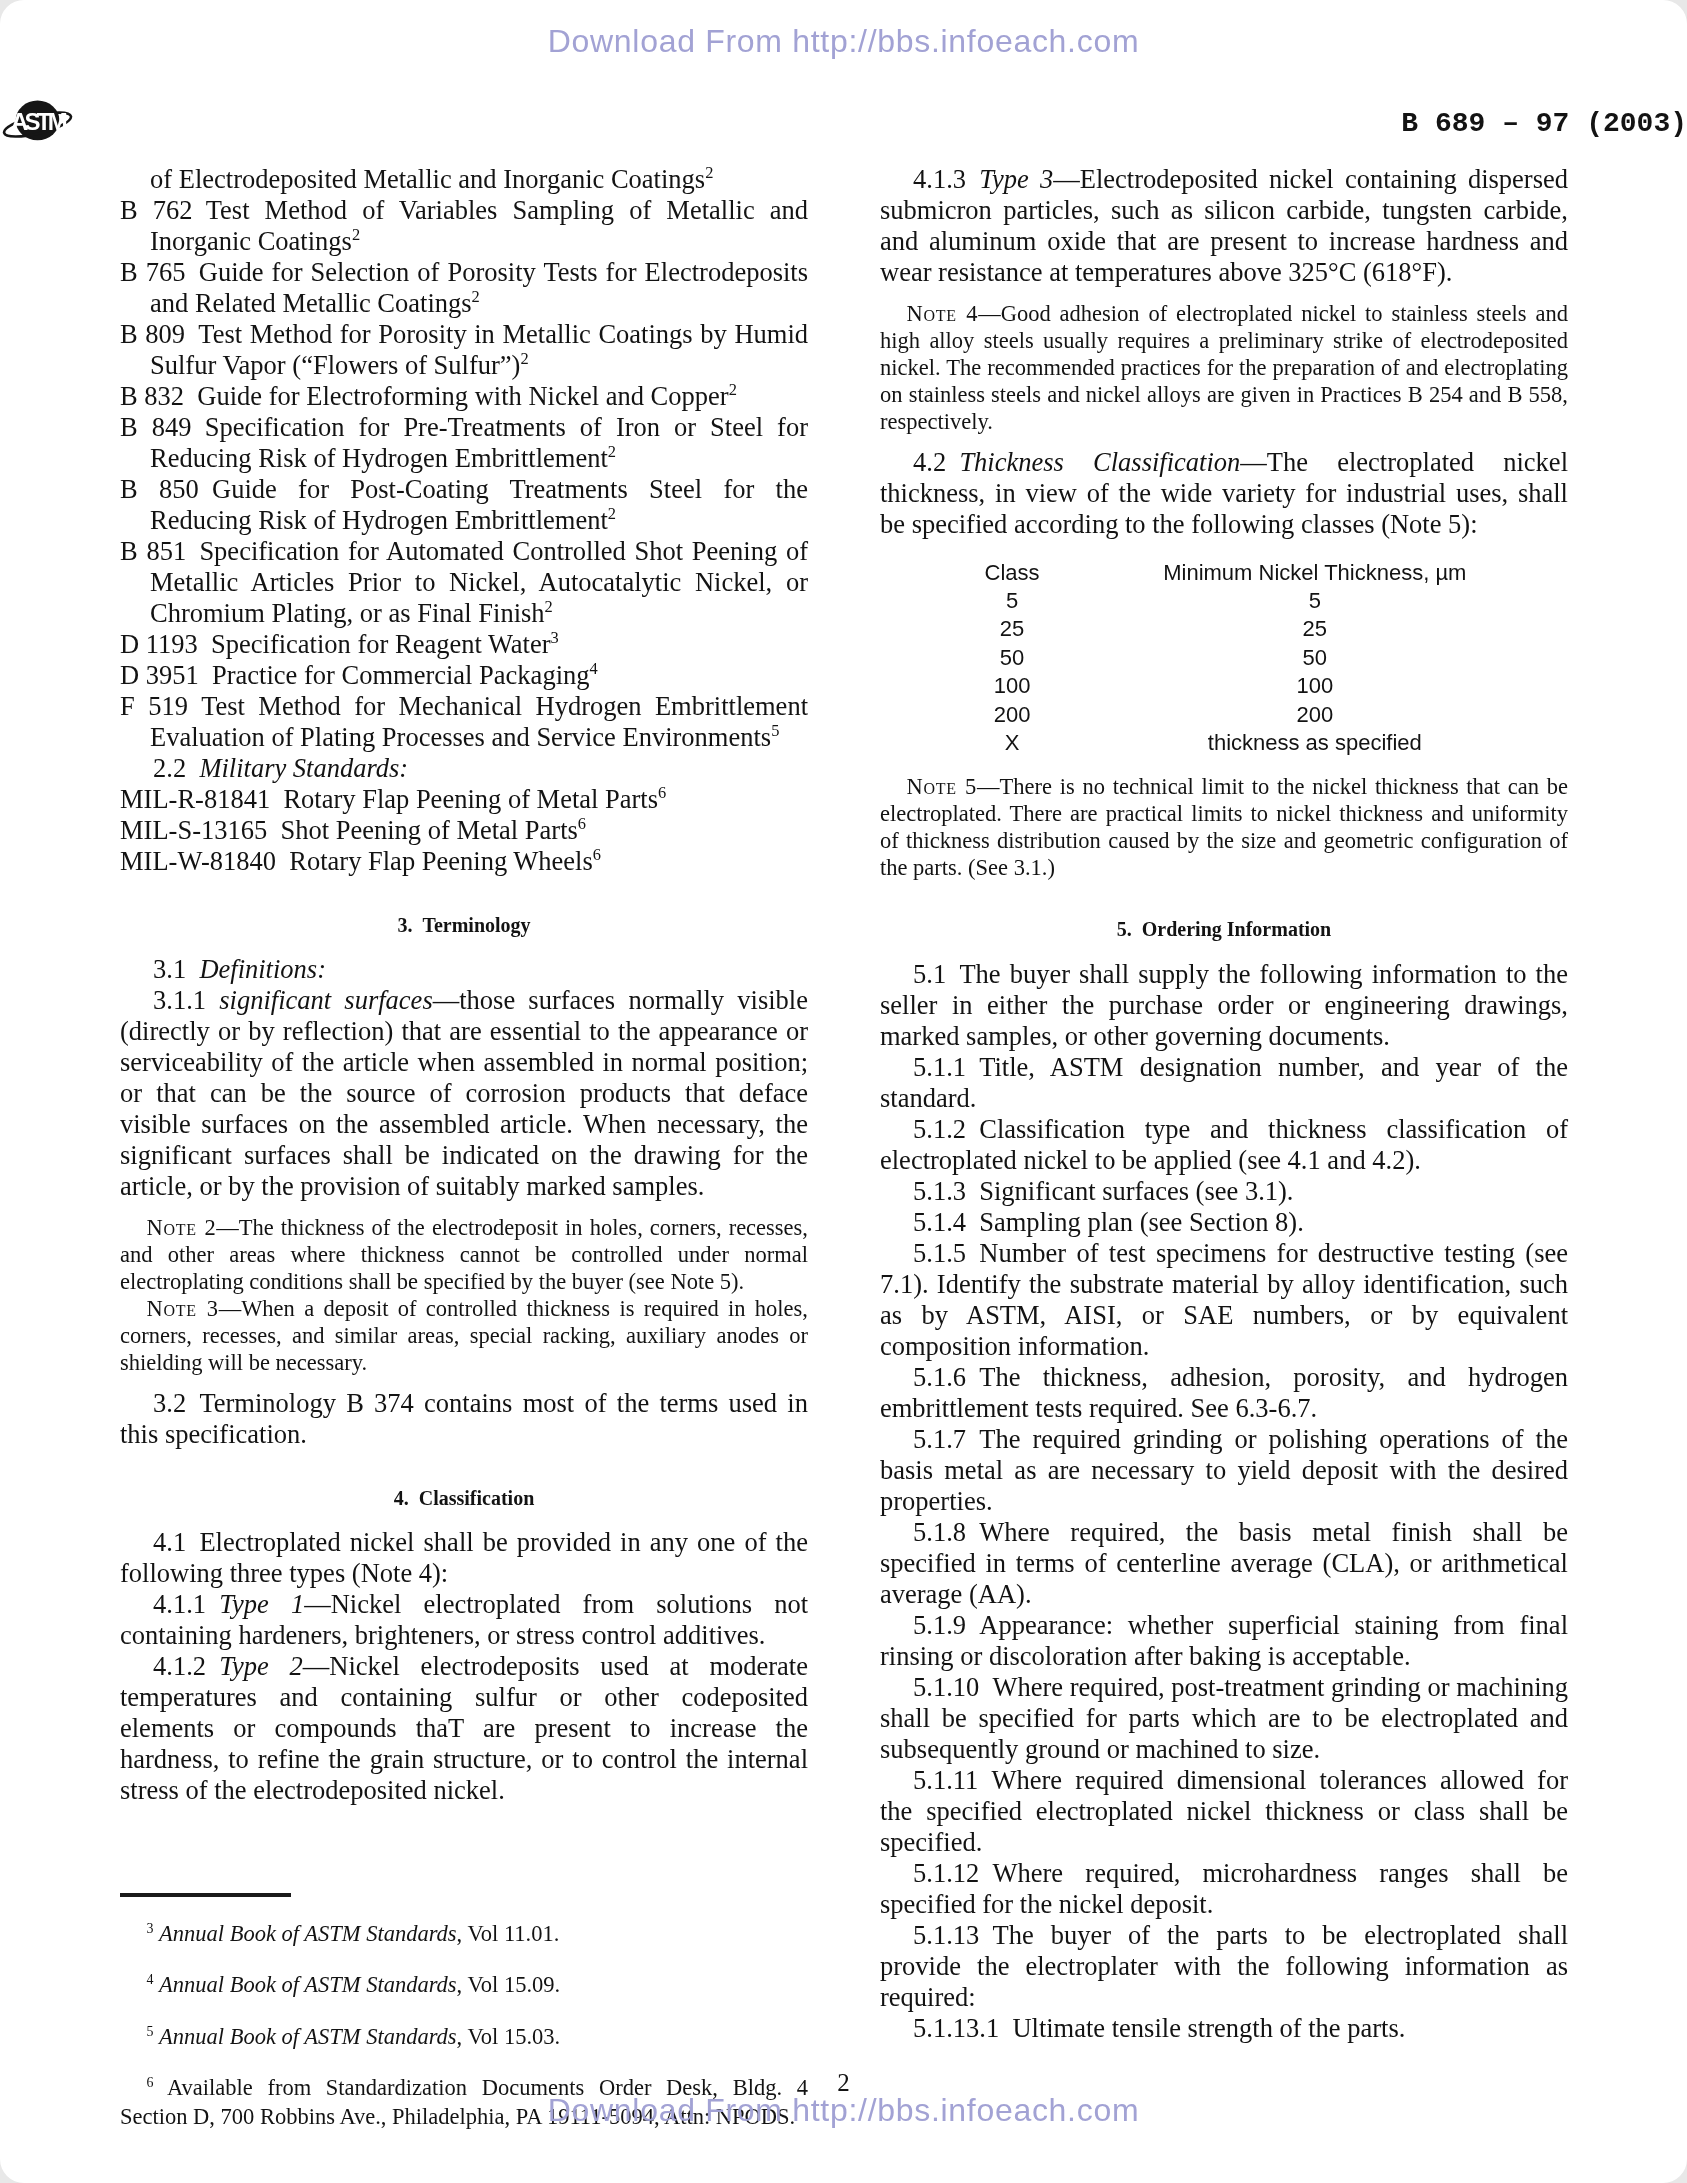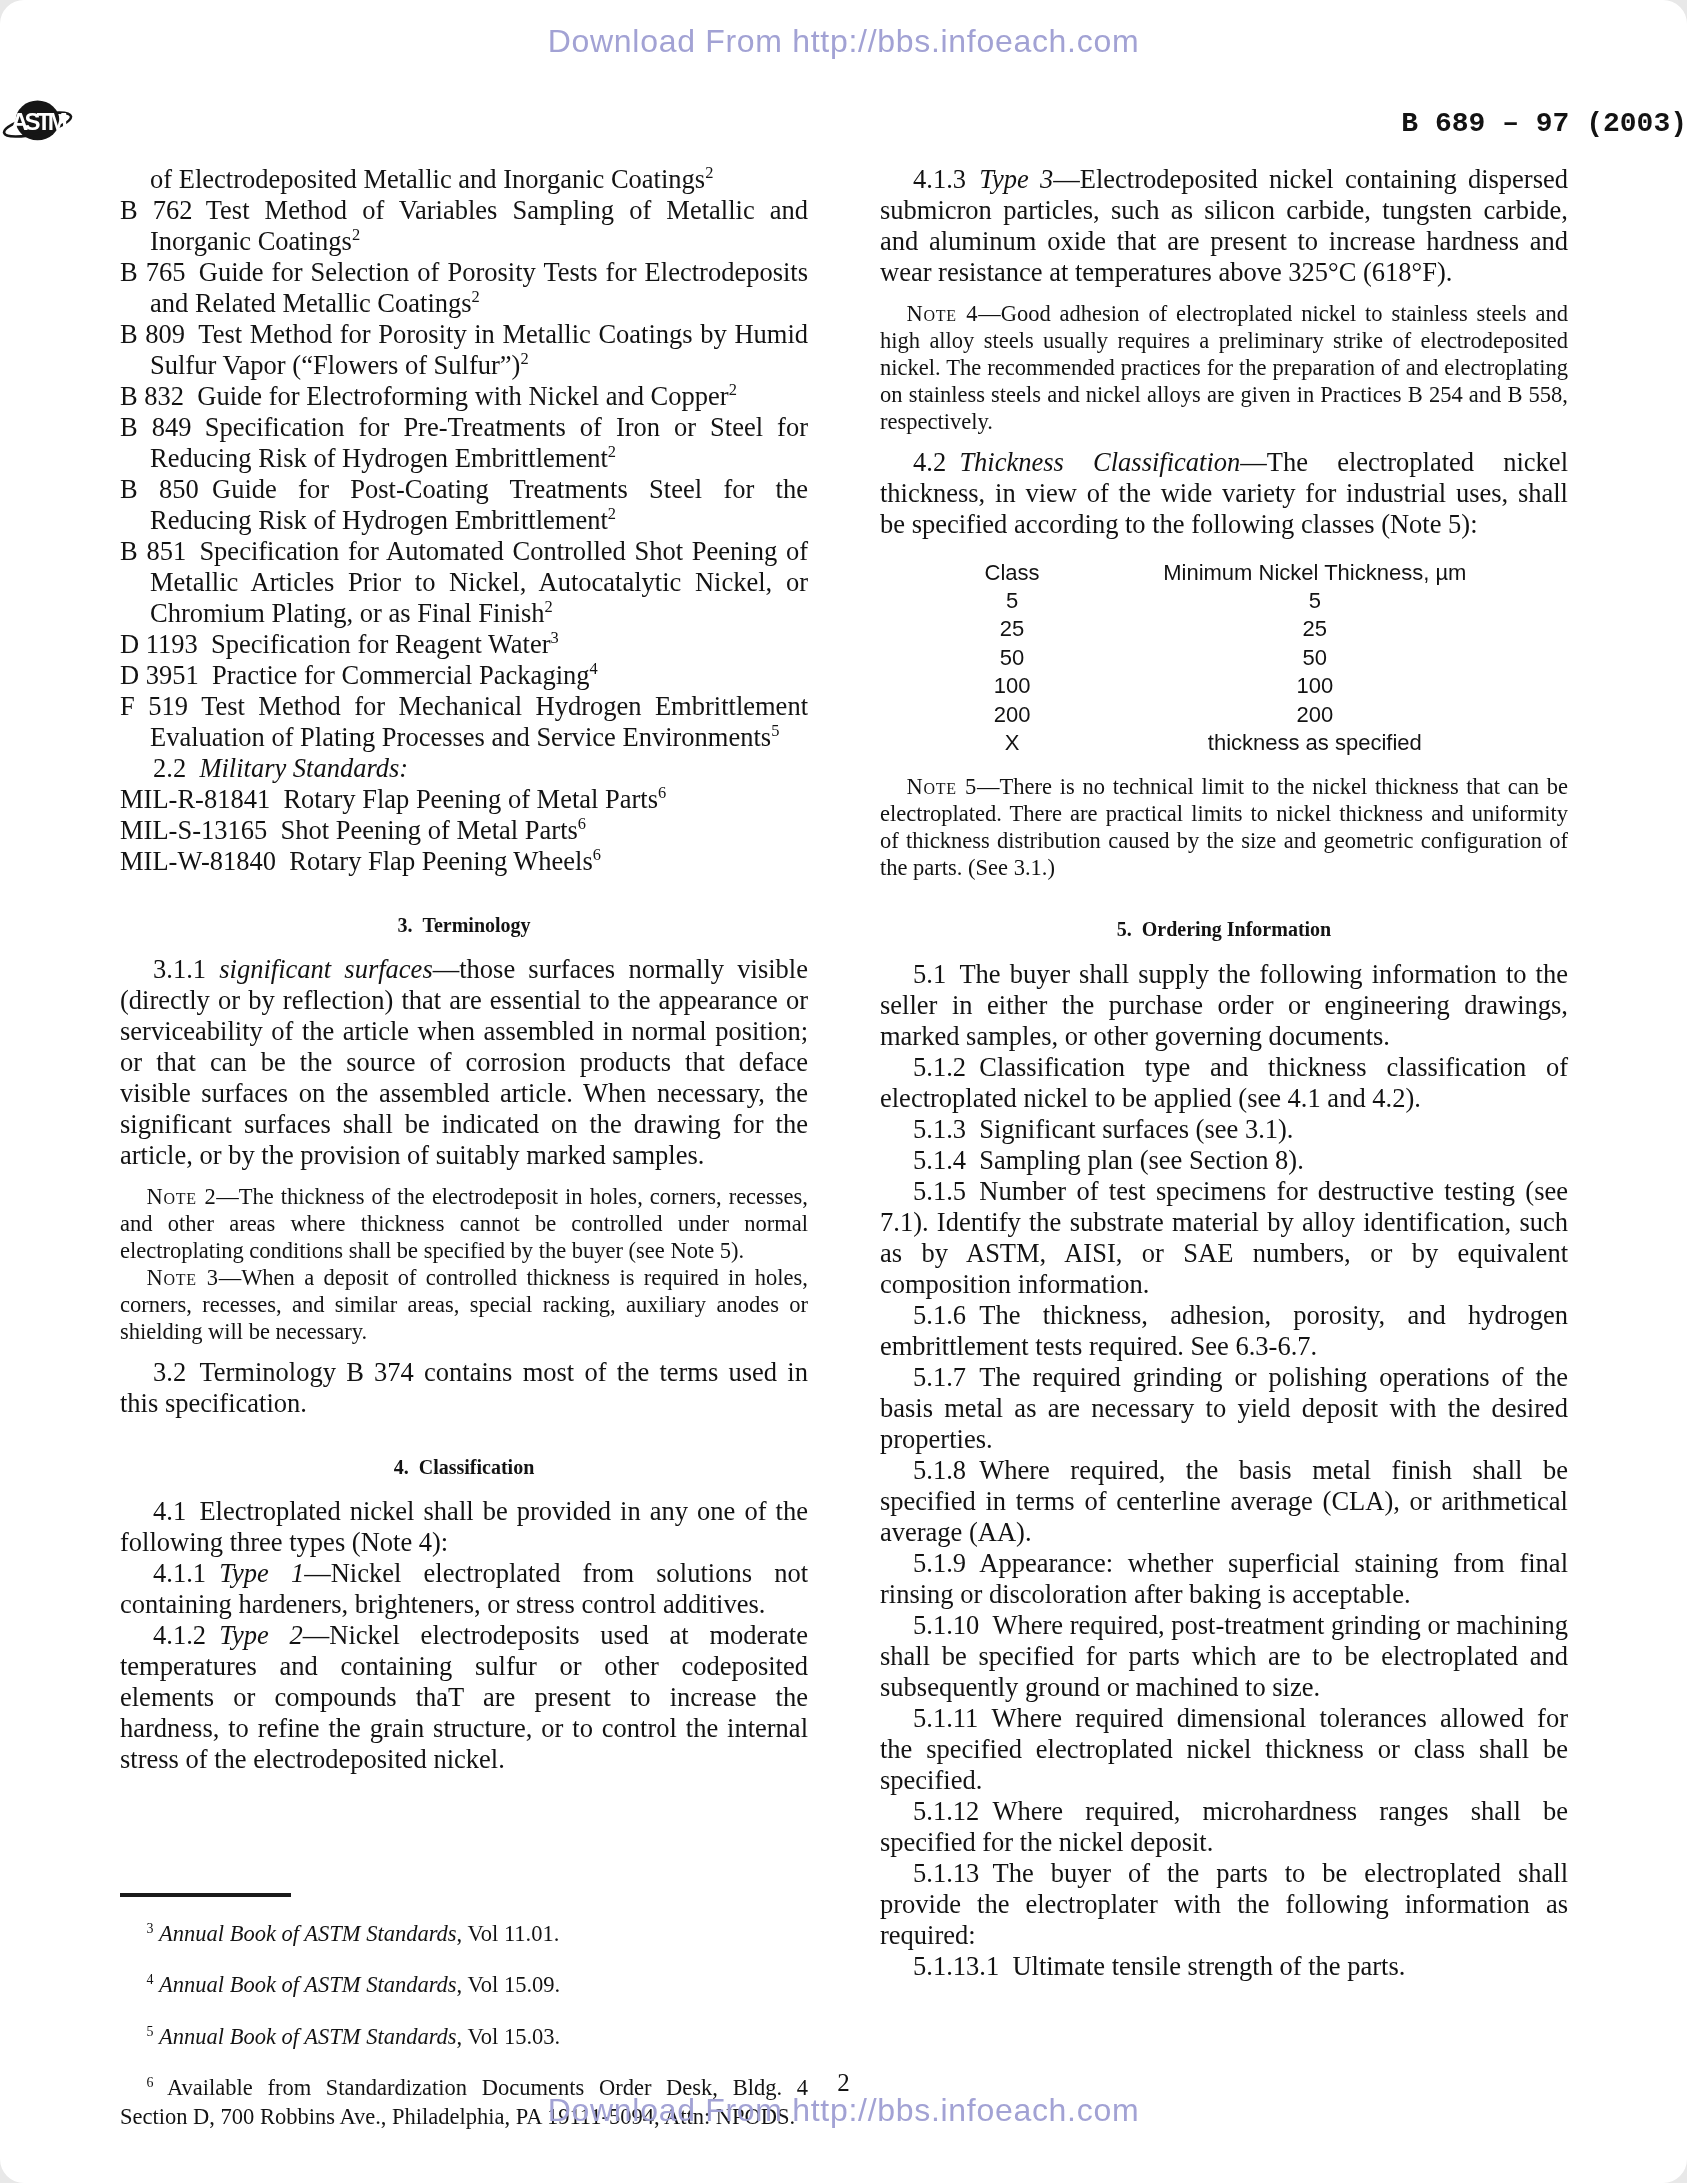--- a/index.html
+++ b/index.html
@@ -99,20 +99,21 @@
       <div class="ref">B 850 Guide for Post-Coating Treatments Steel for the Reducing Risk of Hydrogen Embrittlement<sup>2</sup></div>
       <div class="ref">B 851 Specification for Automated Controlled Shot Peening of Metallic Articles Prior to Nickel, Autocatalytic Nickel, or Chromium Plating, or as Final Finish<sup>2</sup></div>
       <div class="ref">D 1193 Specification for Reagent Water<sup>3</sup></div>
       <div class="ref">D 3951 Practice for Commercial Packaging<sup>4</sup></div>
       <div class="ref">F 519 Test Method for Mechanical Hydrogen Embrittlement Evaluation of Plating Processes and Service Environments<sup>5</sup></div>
       <div class="para">2.2 <i>Military Standards:</i></div>
       <div class="ref">MIL-R-81841 Rotary Flap Peening of Metal Parts<sup>6</sup></div>
       <div class="ref">MIL-S-13165 Shot Peening of Metal Parts<sup>6</sup></div>
       <div class="ref">MIL-W-81840 Rotary Flap Peening Wheels<sup>6</sup></div>
       <div class="heading">3. Terminology</div>
+      <div class="para">3.1 <i>Definitions:</i></div>
       <div class="para">3.1.1 <i>significant surfaces</i>—those surfaces normally visible (directly or by reflection) that are essential to the appearance or serviceability of the article when assembled in normal position; or that can be the source of corrosion products that deface visible surfaces on the assembled article. When necessary, the significant surfaces shall be indicated on the drawing for the article, or by the provision of suitably marked samples.</div>
       <div class="note"><span class="note-label">Note 2</span>—The thickness of the electrodeposit in holes, corners, recesses, and other areas where thickness cannot be controlled under normal electroplating conditions shall be specified by the buyer (see Note 5).</div>
       <div class="note"><span class="note-label">Note 3</span>—When a deposit of controlled thickness is required in holes, corners, recesses, and similar areas, special racking, auxiliary anodes or shielding will be necessary.</div>
       <div class="para">3.2 Terminology B 374 contains most of the terms used in this specification.</div>
       <div class="heading">4. Classification</div>
       <div class="para">4.1 Electroplated nickel shall be provided in any one of the following three types (Note 4):</div>
       <div class="para">4.1.1 <i>Type 1</i>—Nickel electroplated from solutions not containing hardeners, brighteners, or stress control additives.</div>
       <div class="para">4.1.2 <i>Type 2</i>—Nickel electrodeposits used at moderate temperatures and containing sulfur or other codeposited elements or compounds thaT are present to increase the hardness, to refine the grain structure, or to control the internal stress of the electrodeposited nickel.</div>
     </div>
 
@@ -154,20 +155,21 @@
           <div>200</div>
         </div>
         <div class="spec-row">
           <div>X</div>
           <div>thickness as specified</div>
         </div>
       </div>
       <div class="note"><span class="note-label">Note 5</span>—There is no technical limit to the nickel thickness that can be electroplated. There are practical limits to nickel thickness and uniformity of thickness distribution caused by the size and geometric configuration of the parts. (See 3.1.)</div>
       <div class="heading">5. Ordering Information</div>
       <div class="para">5.1 The buyer shall supply the following information to the seller in either the purchase order or engineering drawings, marked samples, or other governing documents.</div>
+      <div class="para">5.1.1 Title, ASTM designation number, and year of the standard.</div>
       <div class="para">5.1.2 Classification type and thickness classification of electroplated nickel to be applied (see 4.1 and 4.2).</div>
       <div class="para">5.1.3 Significant surfaces (see 3.1).</div>
       <div class="para">5.1.4 Sampling plan (see Section 8).</div>
       <div class="para">5.1.5 Number of test specimens for destructive testing (see 7.1). Identify the substrate material by alloy identification, such as by ASTM, AISI, or SAE numbers, or by equivalent composition information.</div>
       <div class="para">5.1.6 The thickness, adhesion, porosity, and hydrogen embrittlement tests required. See 6.3-6.7.</div>
       <div class="para">5.1.7 The required grinding or polishing operations of the basis metal as are necessary to yield deposit with the desired properties.</div>
       <div class="para">5.1.8 Where required, the basis metal finish shall be specified in terms of centerline average (CLA), or arithmetical average (AA).</div>
       <div class="para">5.1.9 Appearance: whether superficial staining from final rinsing or discoloration after baking is acceptable.</div>
       <div class="para">5.1.10 Where required, post-treatment grinding or machining shall be specified for parts which are to be electroplated and subsequently ground or machined to size.</div>
       <div class="para">5.1.11 Where required dimensional tolerances allowed for the specified electroplated nickel thickness or class shall be specified.</div>

